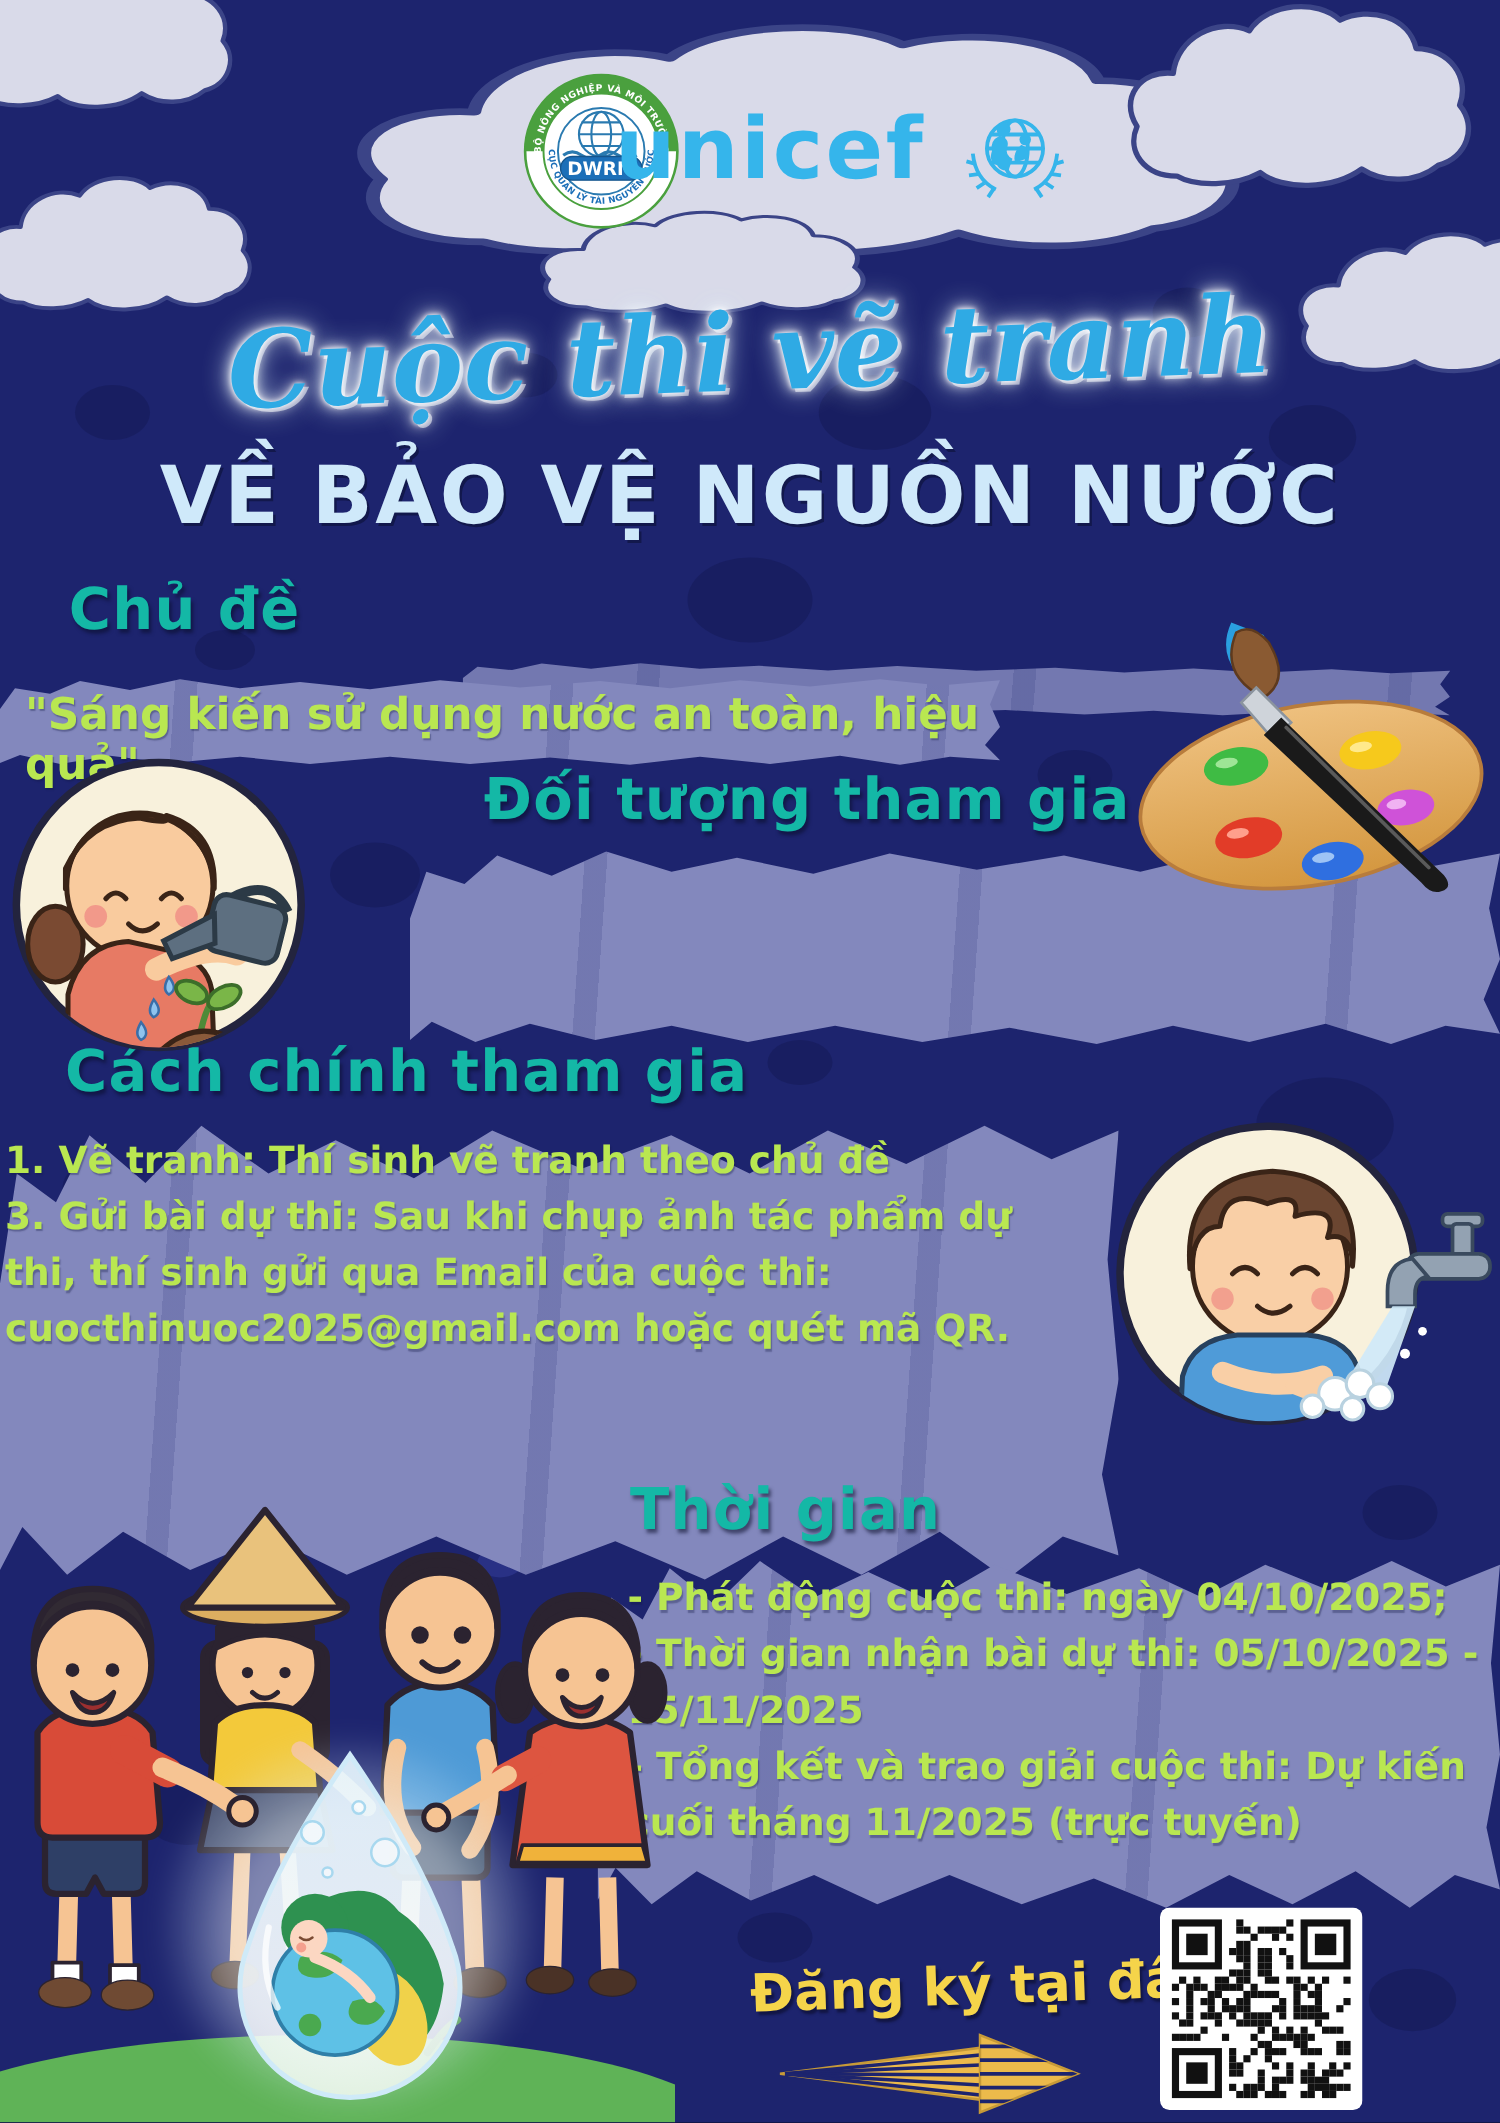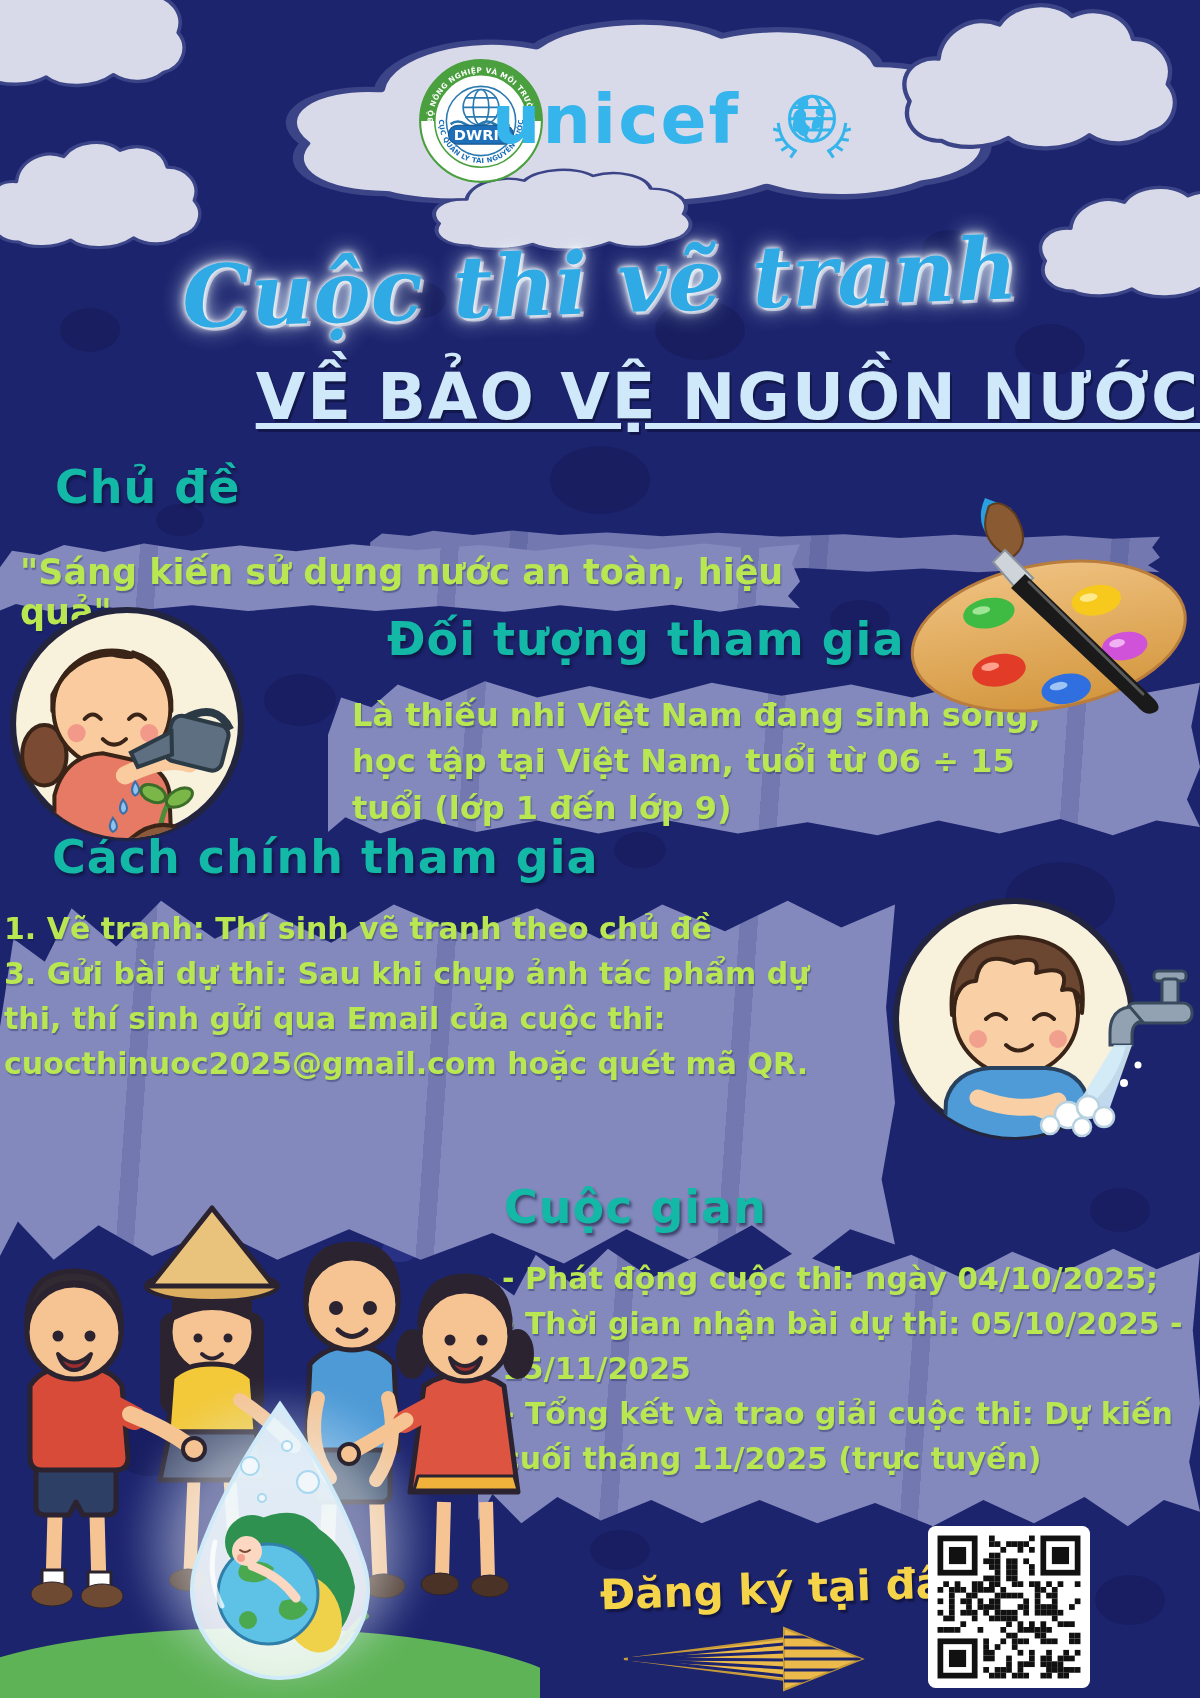--- a/index.html
+++ b/index.html
@@ -14,23 +14,23 @@
   .h{position:absolute;z-index:3;color:#14b8a6;font-weight:700;font-size:46px;line-height:1.1;
      letter-spacing:1px;text-shadow:2px 3px 3px rgba(10,12,40,.55);}
   .g{position:absolute;z-index:3;color:#b9e751;font-weight:700;
      text-shadow:1px 2px 1px rgba(20,25,70,.35);}
   .g p{margin:0;}
   .illo{position:absolute;z-index:4;}
   #title-script{position:absolute;z-index:3;left:0;top:232px;width:1200px;text-align:center;
      font-family:"DejaVu Serif",serif;font-style:italic;font-weight:700;font-size:86px;
      color:#2faae4;transform:rotate(-2deg);
      text-shadow:0 0 4px #fff,0 0 10px #fff,0 0 22px rgba(220,245,255,.95),3px 3px 0 rgba(255,255,255,.55);}
-  #title-main{position:absolute;z-index:3;left:0;top:360px;width:1200px;text-align:right;
+  #title-main{position:absolute;z-index:3;left:0;top:360px;width:1200px;text-align:center;
      font-weight:800;font-size:64px;letter-spacing:2px;color:#cfe9fa;white-space:nowrap;
-     text-shadow:2px 3px 0 rgba(10,14,50,.55);text-decoration:underline;}
+     text-shadow:2px 3px 0 rgba(10,14,50,.55);}
   #unicef-word{position:absolute;z-index:3;left:492px;top:80px;font-size:68px;font-weight:600;
      letter-spacing:2px;color:#35b5eb;}
   #register-label{position:absolute;z-index:3;left:600px;top:1564px;font-size:42px;font-weight:700;
      color:#f5d44a;transform:rotate(-2deg);text-shadow:2px 3px 2px rgba(10,12,40,.6);}
 </style>
 </head>
 <body>
 
 <div id="poster">
 
@@ -141,21 +141,20 @@
   <div id="title-script">Cuộc thi vẽ tranh</div>
   <div id="title-main">VỀ BẢO VỆ NGUỒN NƯỚC</div>
 
   <div class="h" style="left:55px;top:462px">Chủ đề</div>
   <div class="band" style="left:370px;top:532px;width:790px;height:40px;opacity:.85;transform:rotate(.5deg)"></div>
   <div class="band" style="left:0;top:542px;width:800px;height:72px"></div>
   <div class="g" style="left:20px;top:552px;width:780px;font-size:35px">"Sáng kiến sử dụng nước an toàn, hiệu quả"</div>
 
   <div class="h" style="left:387px;top:614px">Đối tượng tham gia</div>
   <div class="band" style="left:328px;top:678px;width:872px;height:162px"></div>
-  <div class="g" style="left:352px;top:692px;width:700px;font-size:32px;line-height:1.45">Là thiếu nhi Việt Nam đang sinh sống, học tập tại Việt Nam, tuổi từ 06 ÷ 15 tuổi (lớp 1 đến lớp 9)</div>
 
   <svg class="illo" style="left:6px;top:602px;width:242px;height:242px" viewBox="0 0 240 240">
     <defs>
         <clipPath id="gclip">
           <circle cx="120" cy="121" r="113"></circle>
         </clipPath>
       </defs>
     <circle cx="120" cy="121" r="113" fill="#f8f1dc" stroke="#23243e" stroke-width="6"></circle>
     <g clip-path="url(#gclip)">
       <ellipse cx="38" cy="152" rx="22" ry="30" fill="#7a4a32" stroke="#3a2417" stroke-width="4"></ellipse>
@@ -251,21 +250,21 @@
       <circle cx="182" cy="222" r="13"></circle>
         <circle cx="202" cy="214" r="11"></circle>
       <circle cx="218" cy="224" r="10"></circle>
         <circle cx="196" cy="234" r="9"></circle>
         <circle cx="164" cy="232" r="9"></circle>
     </g>
     <circle cx="238" cy="190" r="4" fill="#ffffff"></circle>
       <circle cx="252" cy="172" r="3.5" fill="#ffffff"></circle>
   </svg>
 
-  <div class="h" style="left:504px;top:1182px">Cuộc gian</div>
+  <div class="h" style="left:504px;top:1182px">Thời gian</div>
   <div class="band" style="left:478px;top:1243px;width:722px;height:292px"></div>
   <div class="g" style="left:502px;top:1256px;width:700px;font-size:30px;line-height:1.5">
     <p>- Phát động cuộc thi: ngày 04/10/2025;</p>
     <p>- Thời gian nhận bài dự thi: 05/10/2025 - 15/11/2025</p>
     <p>- Tổng kết và trao giải cuộc thi: Dự kiến cuối tháng 11/2025 (trực tuyến)</p>
   </div>
 
   <svg class="illo" style="left:0;top:1146px;width:540px;height:552px" viewBox="0 0 540 552">
     <defs>
       <filter id="blur14" x="-60%" y="-60%" width="220%" height="220%">

